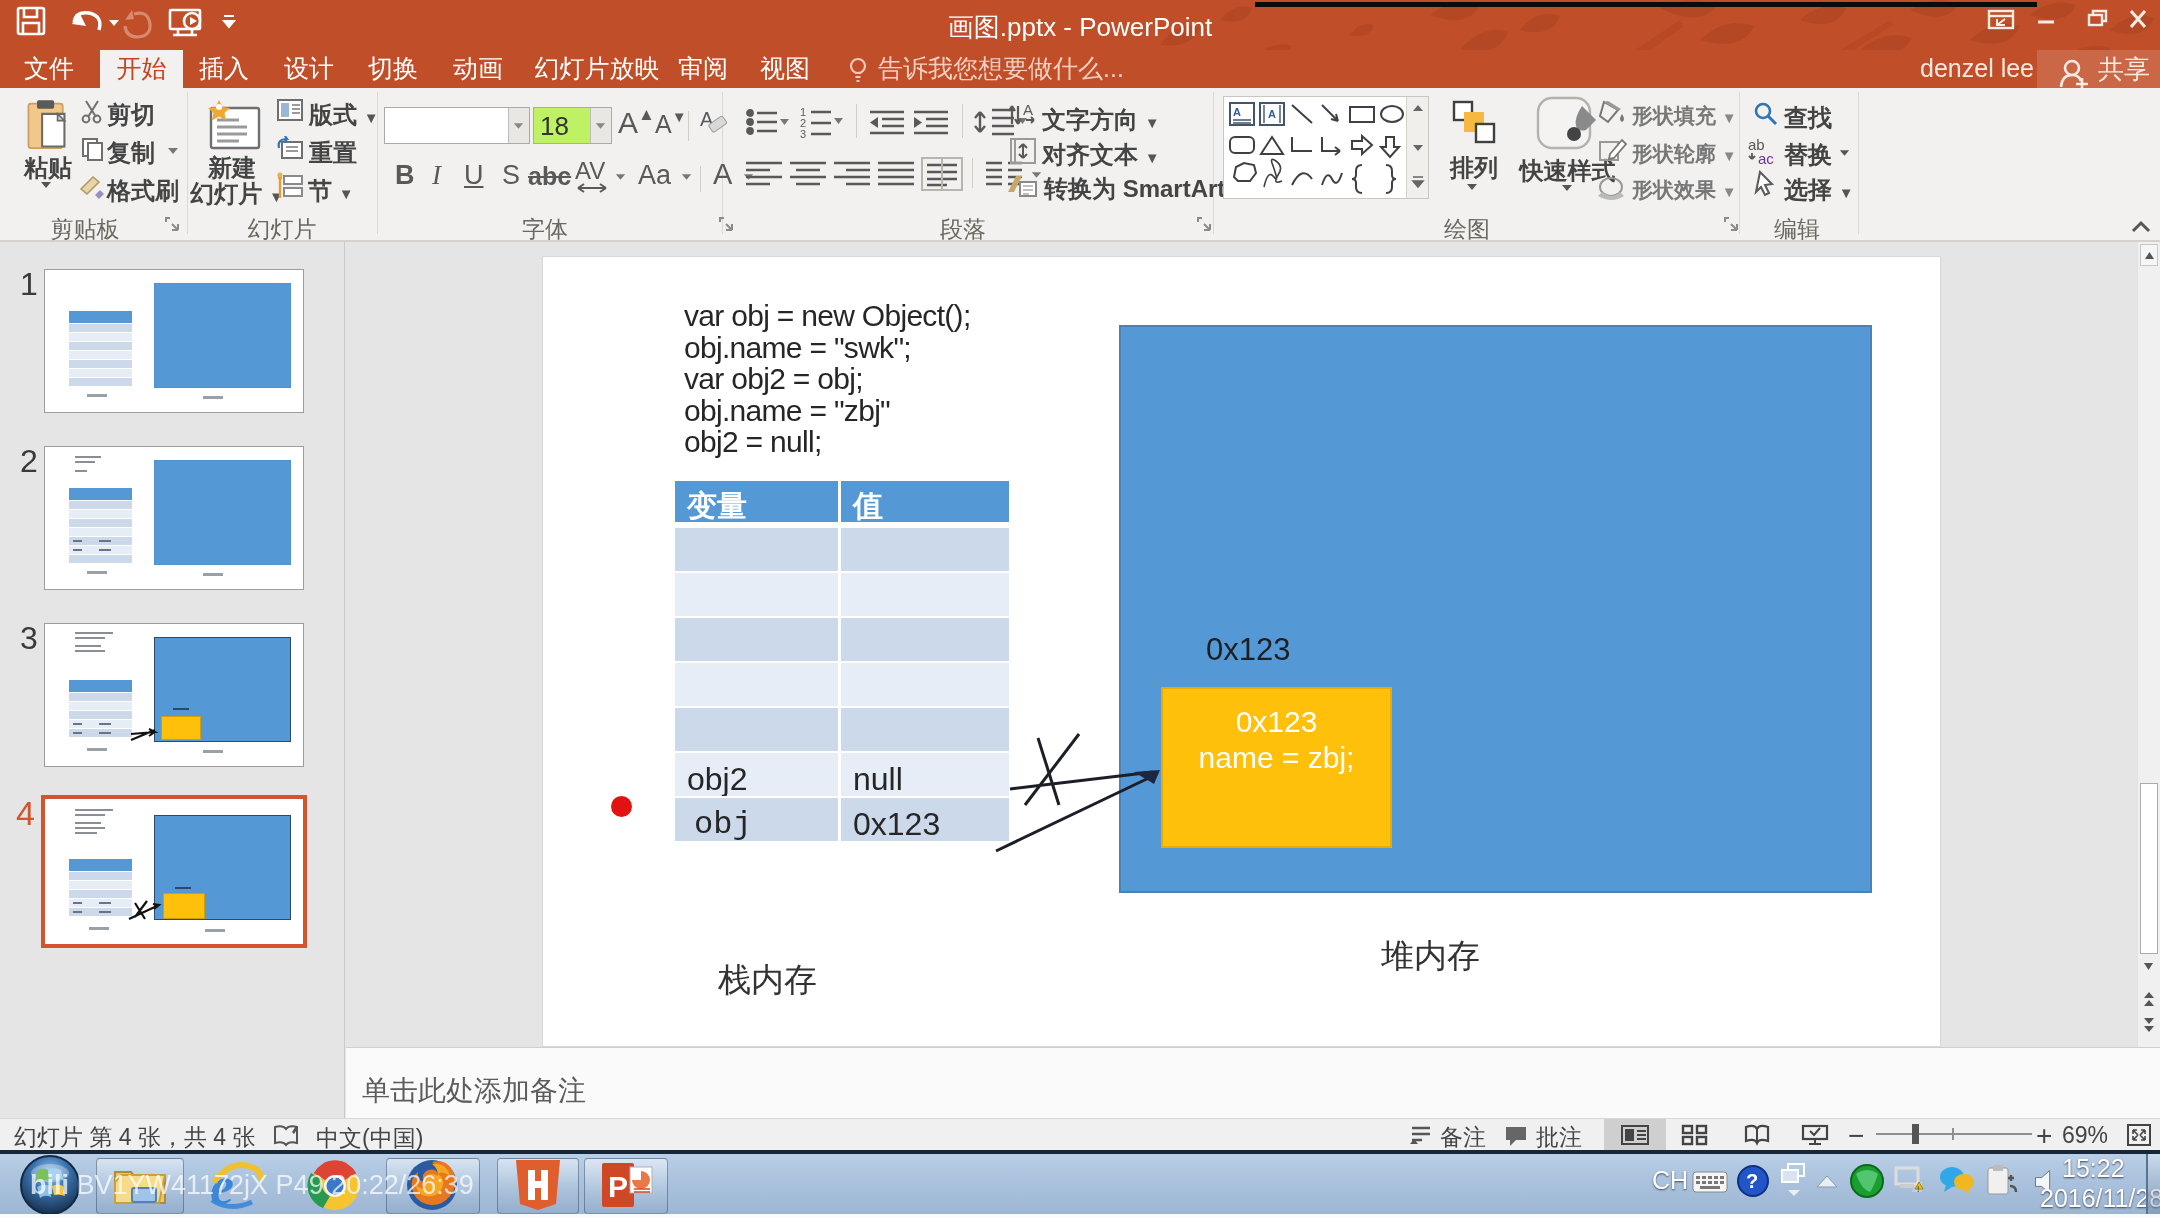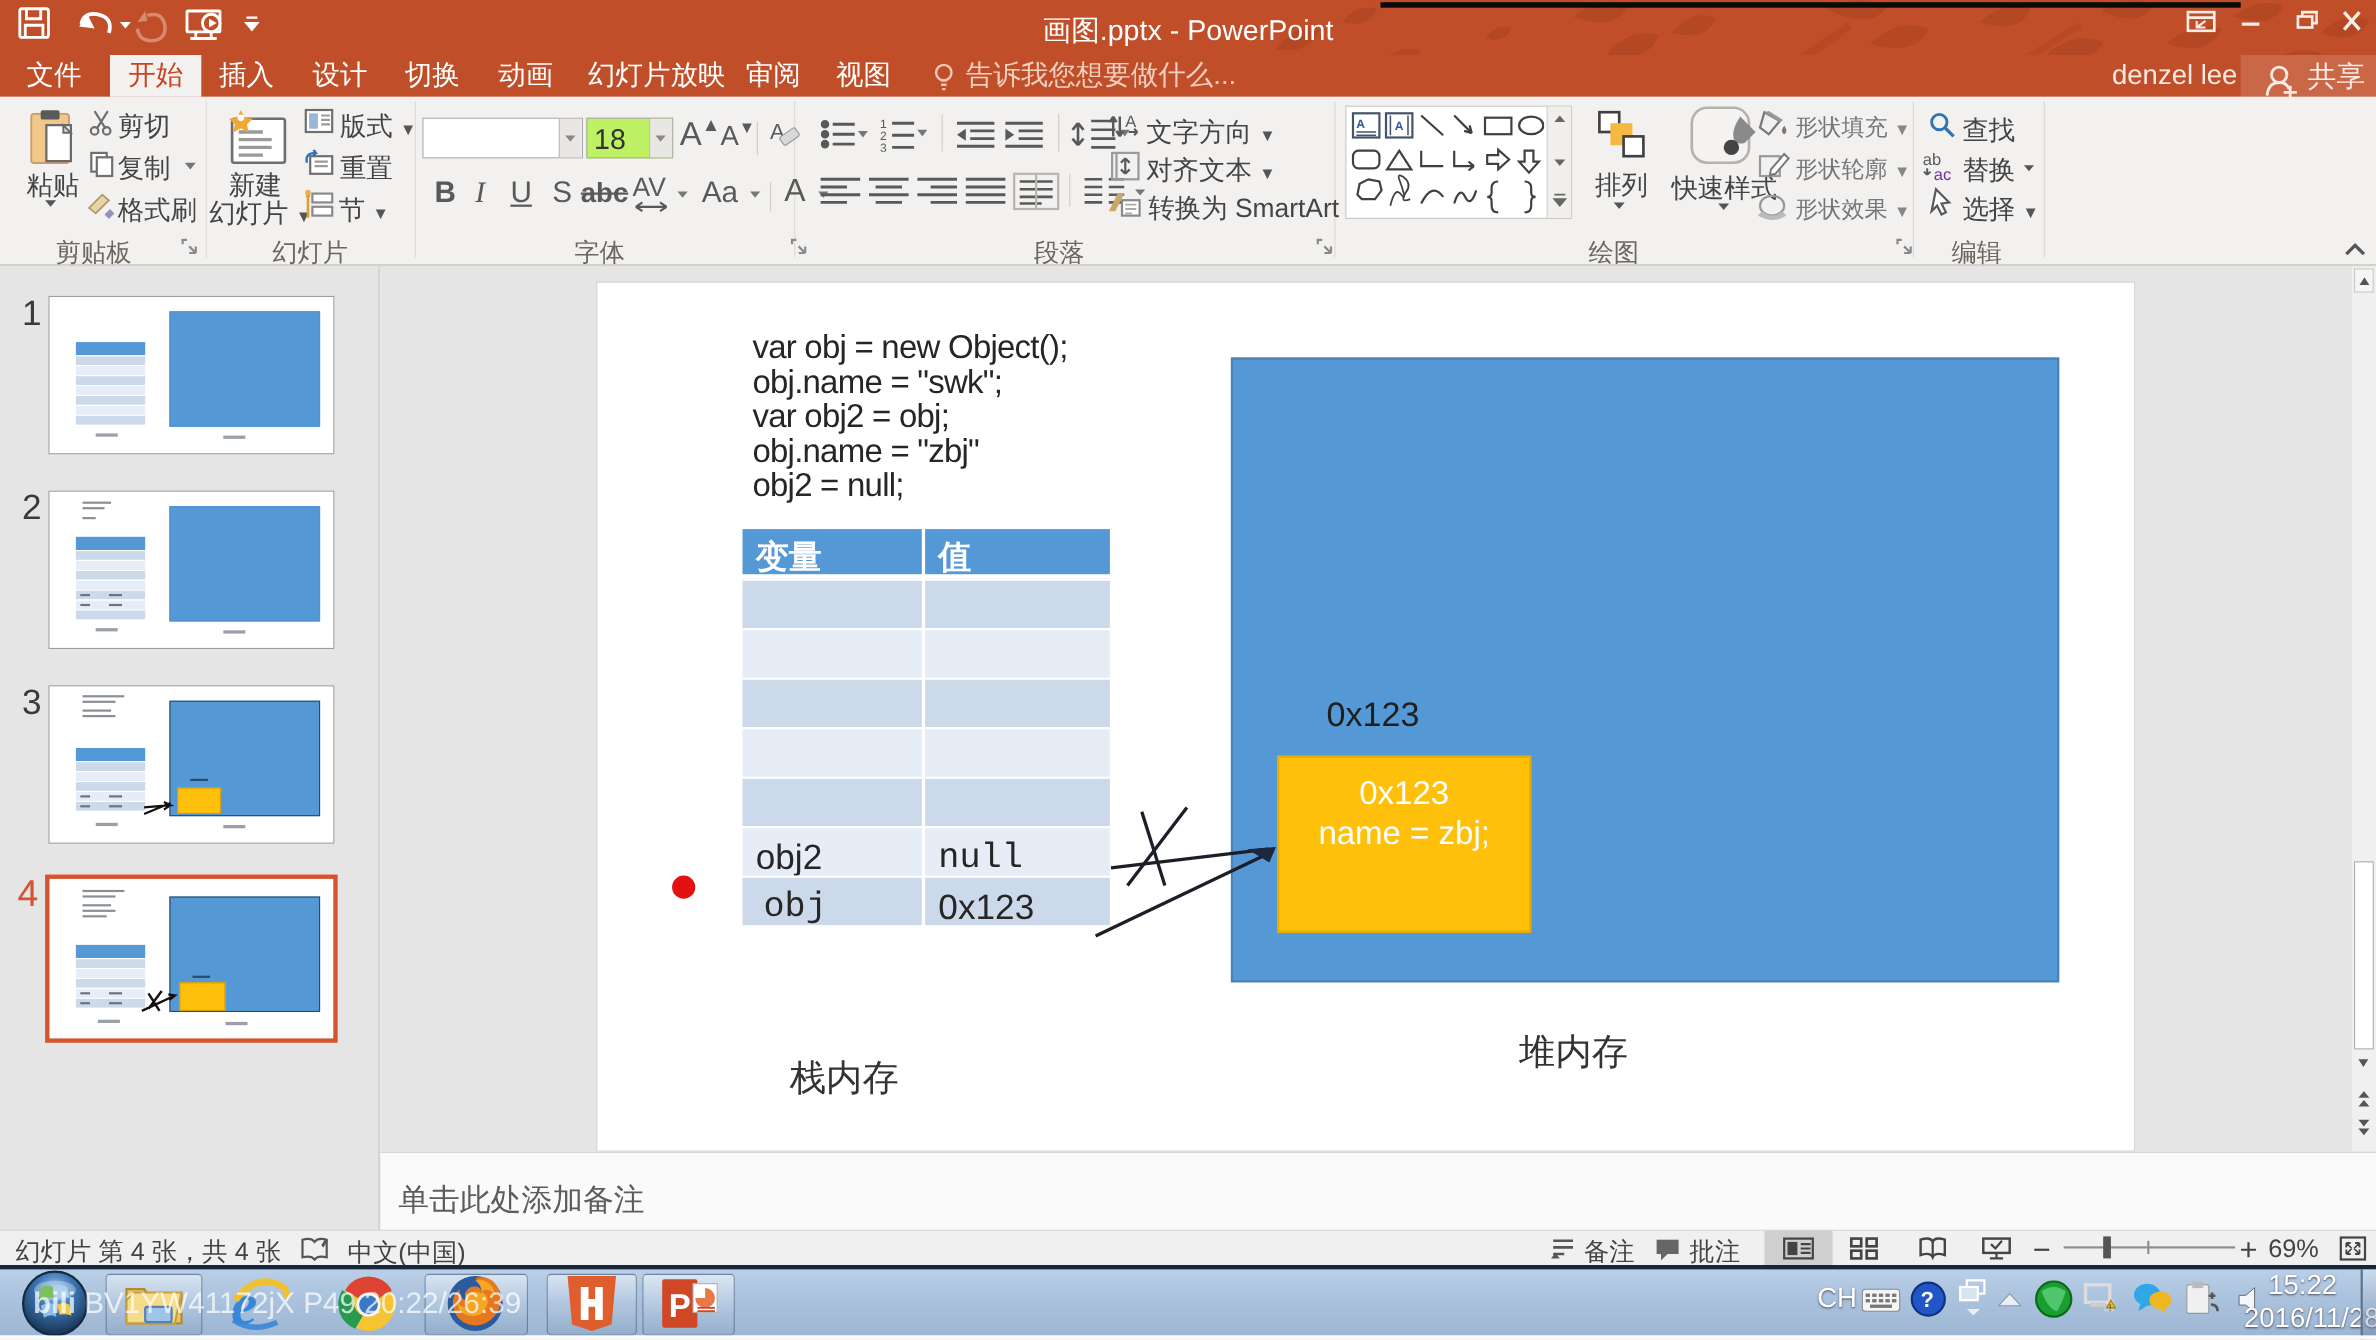--- a/index.html
+++ b/index.html
@@ -7,21 +7,21 @@
 *{box-sizing:border-box;}
 .abs{position:absolute;}
 #stage{position:relative;width:2160px;height:1218px;background:#e5e5e5;}
 
 #titlebar{left:0;top:0;width:2160px;height:50px;background:#c04e29;}
 #tabrow{left:0;top:50px;width:2160px;height:38px;background:#c04e29;}
 .tab{position:absolute;top:0;height:38px;color:#fff;font-size:25px;line-height:37px;text-align:center;}
 #ribbon{left:0;top:88px;width:2160px;height:154px;background:#f2f1f0;border-bottom:2px solid #d5d2ce;}
 .gsep{position:absolute;top:4px;width:1px;height:142px;background:#dcd8d3;}
 .glabel{position:absolute;top:126px;font-size:23px;color:#6b6761;width:200px;text-align:center;}
-.btnlabel{font-size:24px;color:#444;}
+.btnlabel{font-size:24px;color:#444;font-weight:bold;}
 
 #leftpanel{left:0;top:242px;width:345px;height:876px;background:#e5e5e5;border-right:1px solid #c9c9c9;}
 #canvas{left:346px;top:242px;width:1791px;height:805px;background:#e5e5e5;}
 #slide{left:543px;top:257px;width:1397px;height:789px;background:#fff;outline:1px solid #d8d8d8;}
 #notes{left:346px;top:1047px;width:1814px;height:71px;background:#fafafa;border-top:1px solid #cfcfcf;}
 #statusbar{left:0;top:1118px;width:2160px;height:32px;background:#f0f0f0;border-top:1px solid #d8d8d8;font-size:23px;color:#444;}
 #taskbar{left:0;top:1150px;width:2160px;height:64px;background:linear-gradient(#bacfe7,#aac2dd 45%,#9db6d3);border-top:4px solid #16273c;}
 #btmstrip{left:0;top:1214px;width:2160px;height:4px;background:#fbfbfb;}
 .tbtn{position:absolute;top:4px;height:56px;border:1px solid rgba(60,85,115,0.55);border-radius:4px;}
 
@@ -551,21 +551,21 @@
         <span style="position:absolute;left:12px;top:5px;">变量</span>
           <span style="position:absolute;left:178px;top:5px;">值</span>
       </div>
       <div class="srow a" style="margin-top:4px;"></div>
       <div class="srow b"></div>
       <div class="srow a"></div>
       <div class="srow b"></div>
       <div class="srow a"></div>
       <div class="srow b">
           <span style="position:absolute;left:12px;top:8px;">obj2</span>
-          <span style="position:absolute;left:178px;top:8px;font-family:Liberation Mono, monospace;">null</span>
+          <span style="position:absolute;left:178px;top:8px;">null</span>
         </div>
       <div class="srow a">
           <span style="position:absolute;left:19px;top:8px;font-family:Liberation Mono, monospace;">obj</span>
           <span style="position:absolute;left:178px;top:8px;">0x123</span>
         </div>
     </div>
     <div class="abs" style="left:295px;top:224px;width:3px;height:375px;background:#fff;"></div>
     <div class="abs" style="left:175px;top:653px;font-size:33px;color:#333;margin-top:48px;">栈内存</div>
     <div class="abs" style="left:68px;top:539px;width:21px;height:21px;border-radius:50%;background:#e31212;"></div>
 

